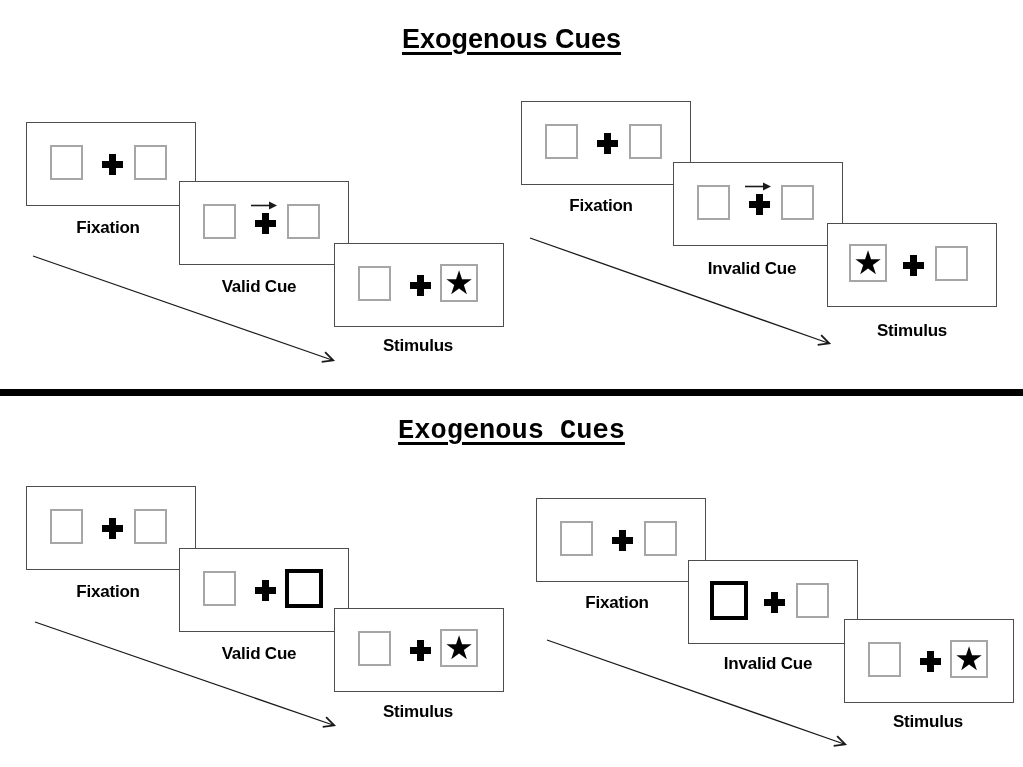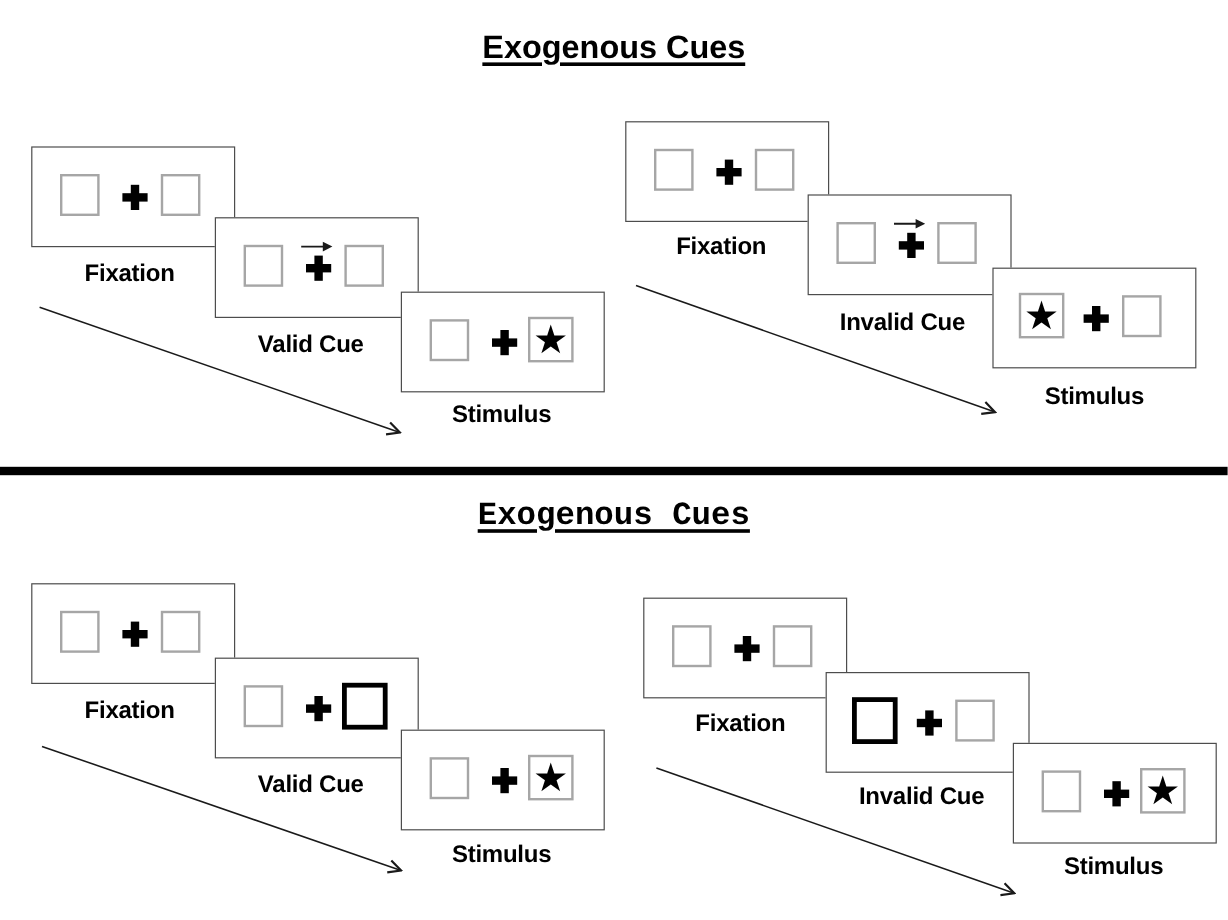--- a/index.html
+++ b/index.html
@@ -42,21 +42,21 @@
     font-size:33px;line-height:1;color:#000;
     transform:translateY(-1px);
     font-family:"DejaVu Sans",sans-serif;
   }
   .cross{position:absolute;left:75px;top:31px;width:21px;height:21px;}
   .cross::before{content:"";position:absolute;left:0;top:7px;width:21px;height:7px;background:#000;}
   .cross::after{content:"";position:absolute;left:7px;top:0;width:7px;height:21px;background:#000;}
   .cue-arrow{position:absolute;left:70px;top:18px;width:28px;height:11px;}
   .frame-label{
     position:absolute;width:160px;text-align:center;
-    font-size:20px;font-weight:bold;line-height:20px;
+    font-size:17px;font-weight:bold;line-height:20px;
     letter-spacing:-0.2px;
   }
   .timeline-arrow{position:absolute;}
   svg{display:block;}
 </style>
 </head>
 <body>
 
 <svg width="0" height="0" style="position:absolute">
   <defs>

